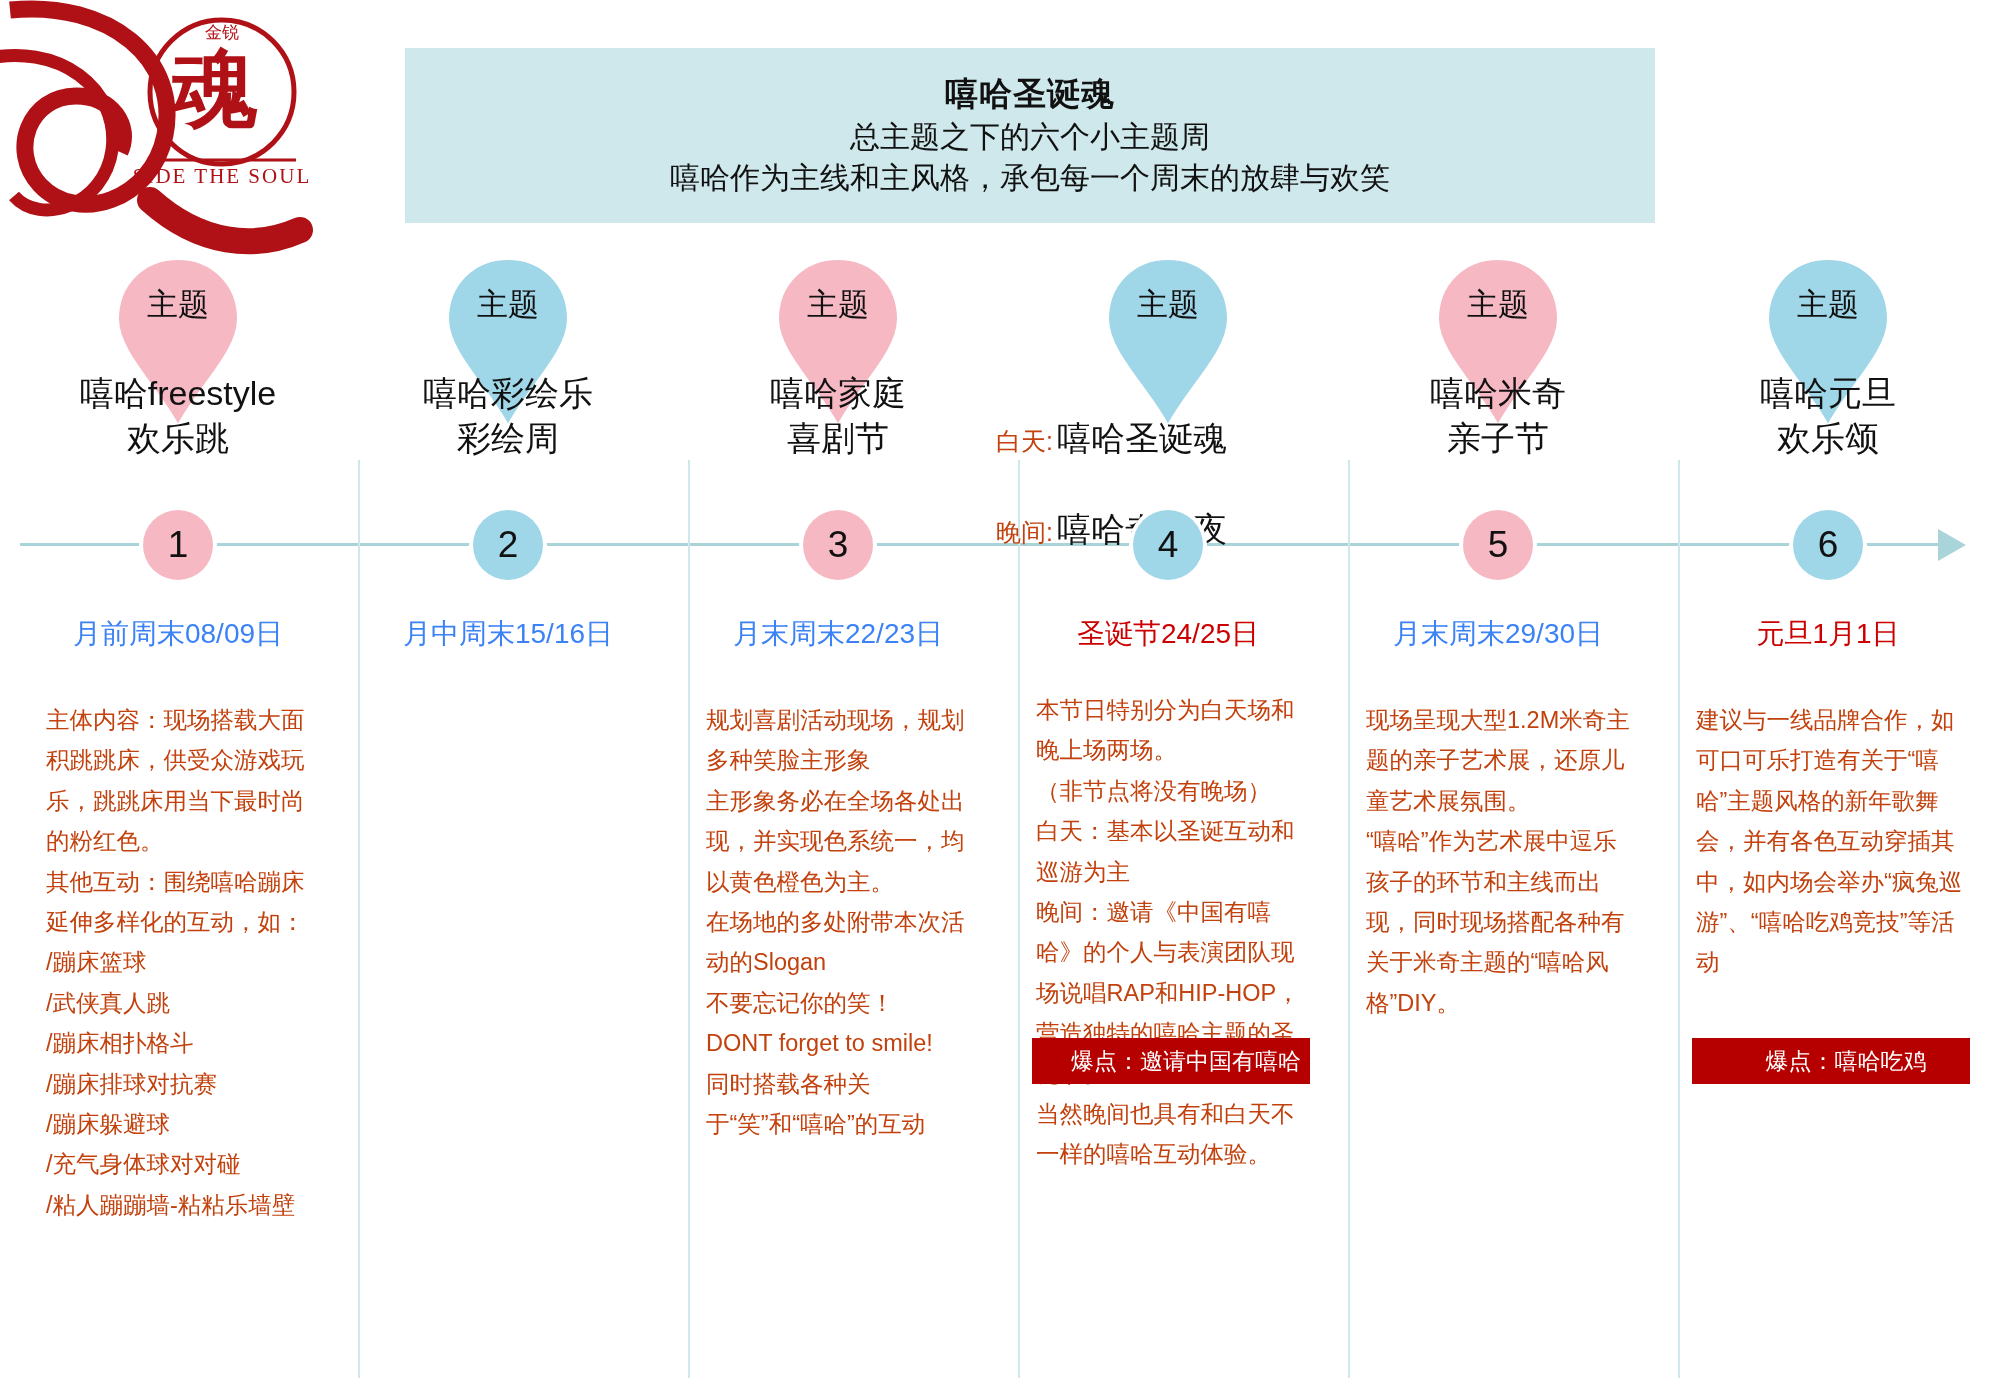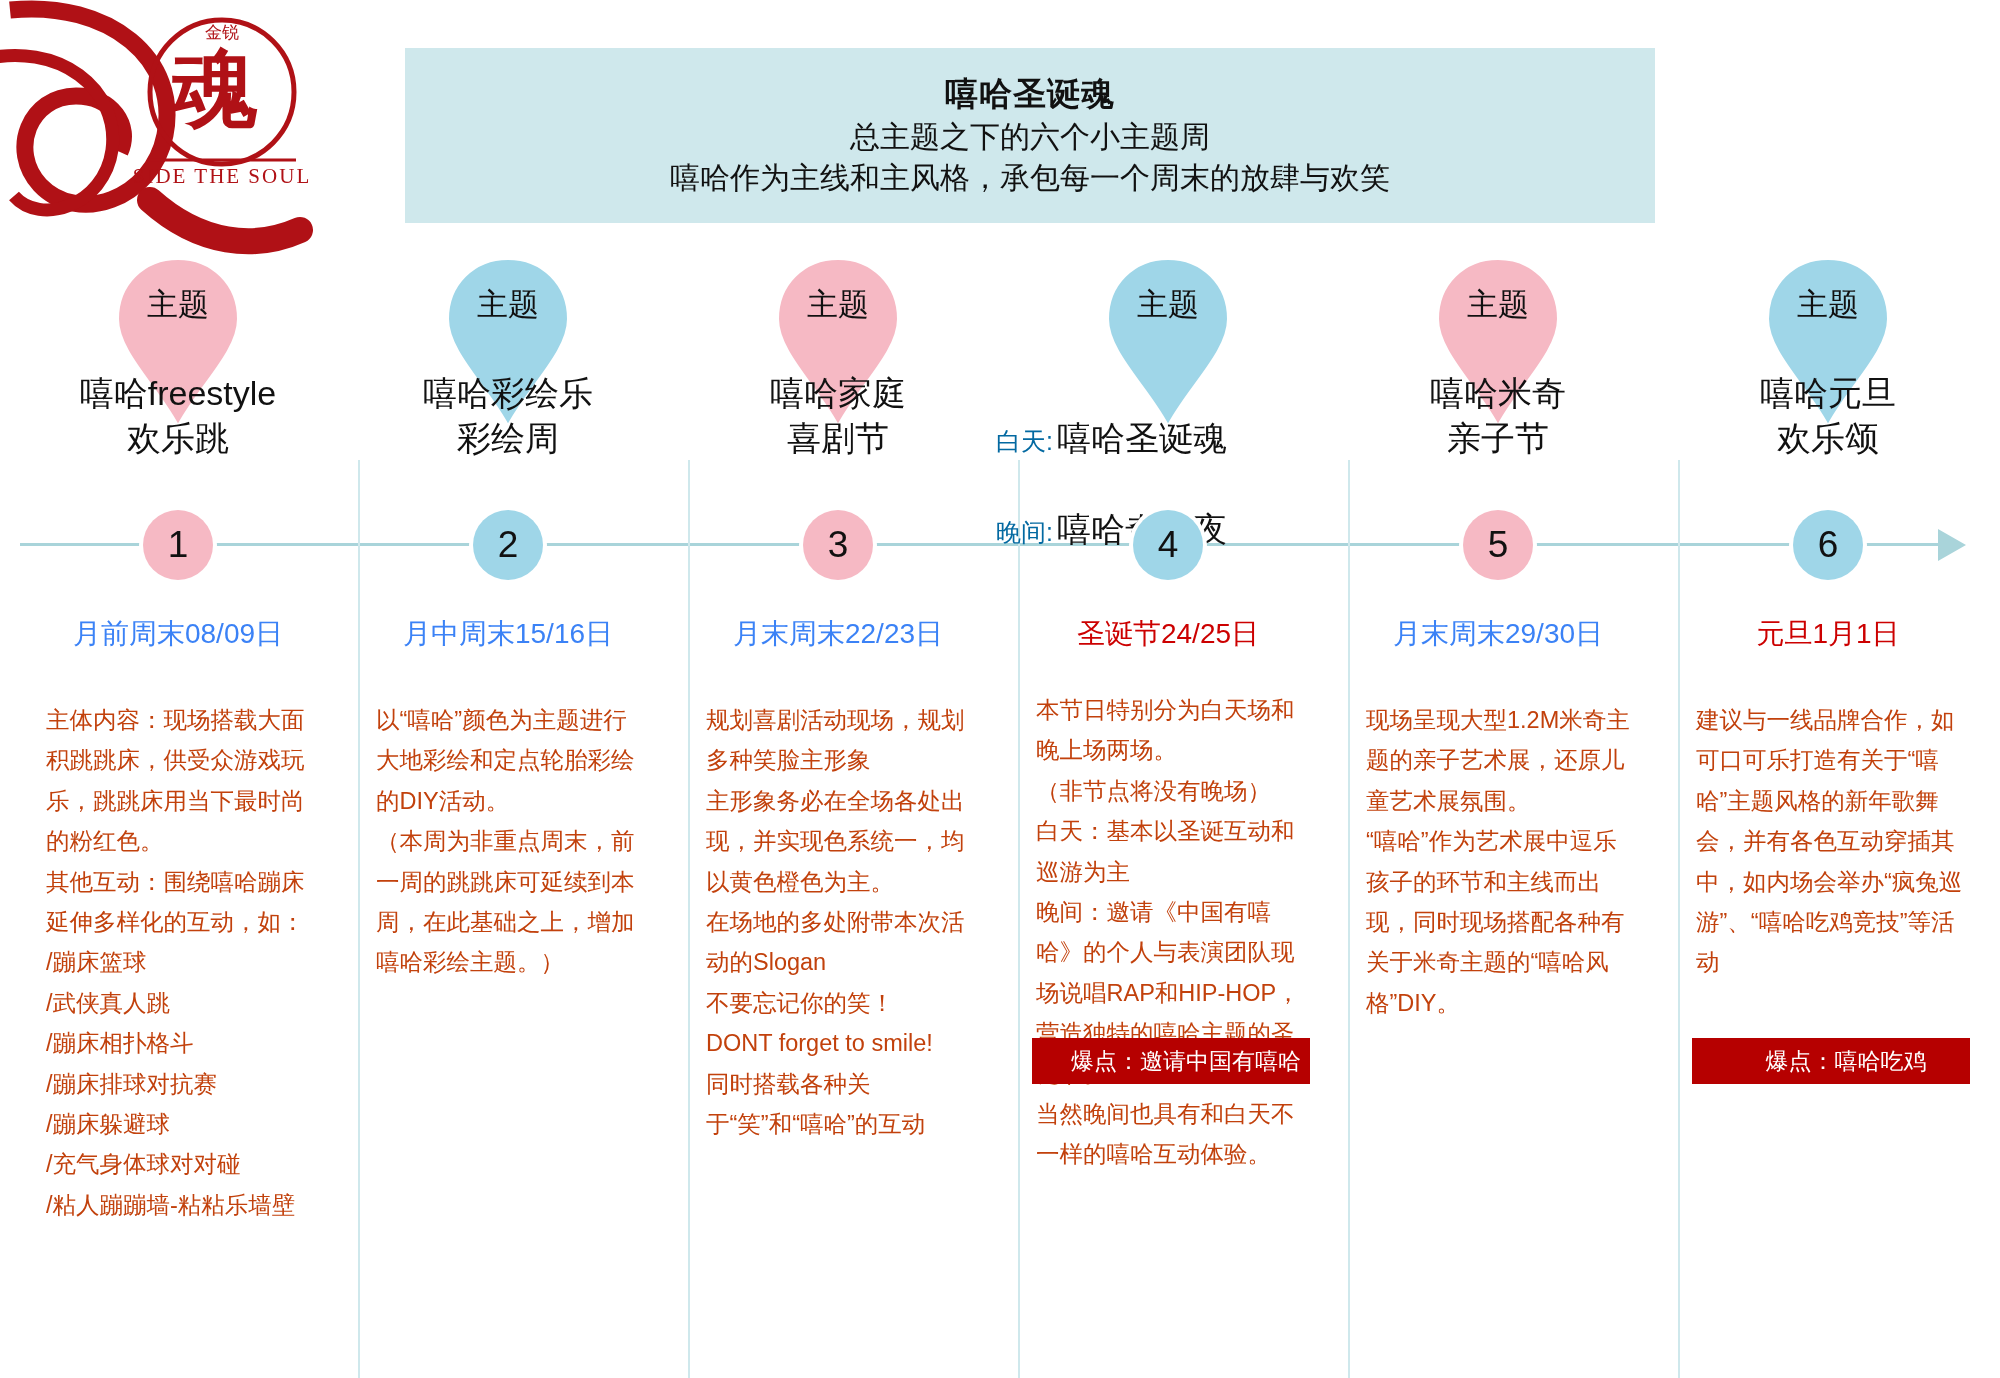--- a/index.html
+++ b/index.html
@@ -160,21 +160,21 @@
     width: 340px;
     left: -20px;
   }
   .pfx-row {
     display: flex;
     align-items: baseline;
     white-space: nowrap;
   }
   .pfx {
     font-size: 25px;
-    color: #0369a1;
+    color: #c2410c;
     margin-right: 4px;
   }
   .pfx-val { font-size: 34px; }
 
   
   .date-label {
     position: absolute;
     top: 615px;
     left: 0;
     width: 100%;
@@ -278,22 +278,20 @@
       <svg width="138" height="186" viewBox="0 0 138 186" xmlns="http://www.w3.org/2000/svg">
         <path d="M69 4 C 33 4 6 31 6 67 C 6 103 50 140 69 180 C 88 140 132 103 132 67 C 132 31 105 4 69 4 Z" fill="#9fd6e8" stroke="#ffffff" stroke-width="8"></path>
       </svg>
     </div>
     <div class="pin-label">主题</div>
   </div>
   <div class="theme-name">嘻哈彩绘乐
 彩绘周</div>
   <div class="num-circle num-blue">2</div>
   <div class="date-label">月中周末15/16日</div>
-  <div class="body-text">以“嘻哈”颜色为主题进行大地彩绘和定点轮胎彩绘的DIY活动。
-（本周为非重点周末，前一周的跳跳床可延续到本周，在此基础之上，增加嘻哈彩绘主题。）</div>
 </div>
 
 <div class="col" style="left:678px">
   <div class="pin-wrap">
     <div class="pin">
       <svg width="138" height="186" viewBox="0 0 138 186" xmlns="http://www.w3.org/2000/svg">
         <path d="M69 4 C 33 4 6 31 6 67 C 6 103 50 140 69 180 C 88 140 132 103 132 67 C 132 31 105 4 69 4 Z" fill="#f6b9c4" stroke="#ffffff" stroke-width="8"></path>
       </svg>
     </div>
     <div class="pin-label">主题</div>

